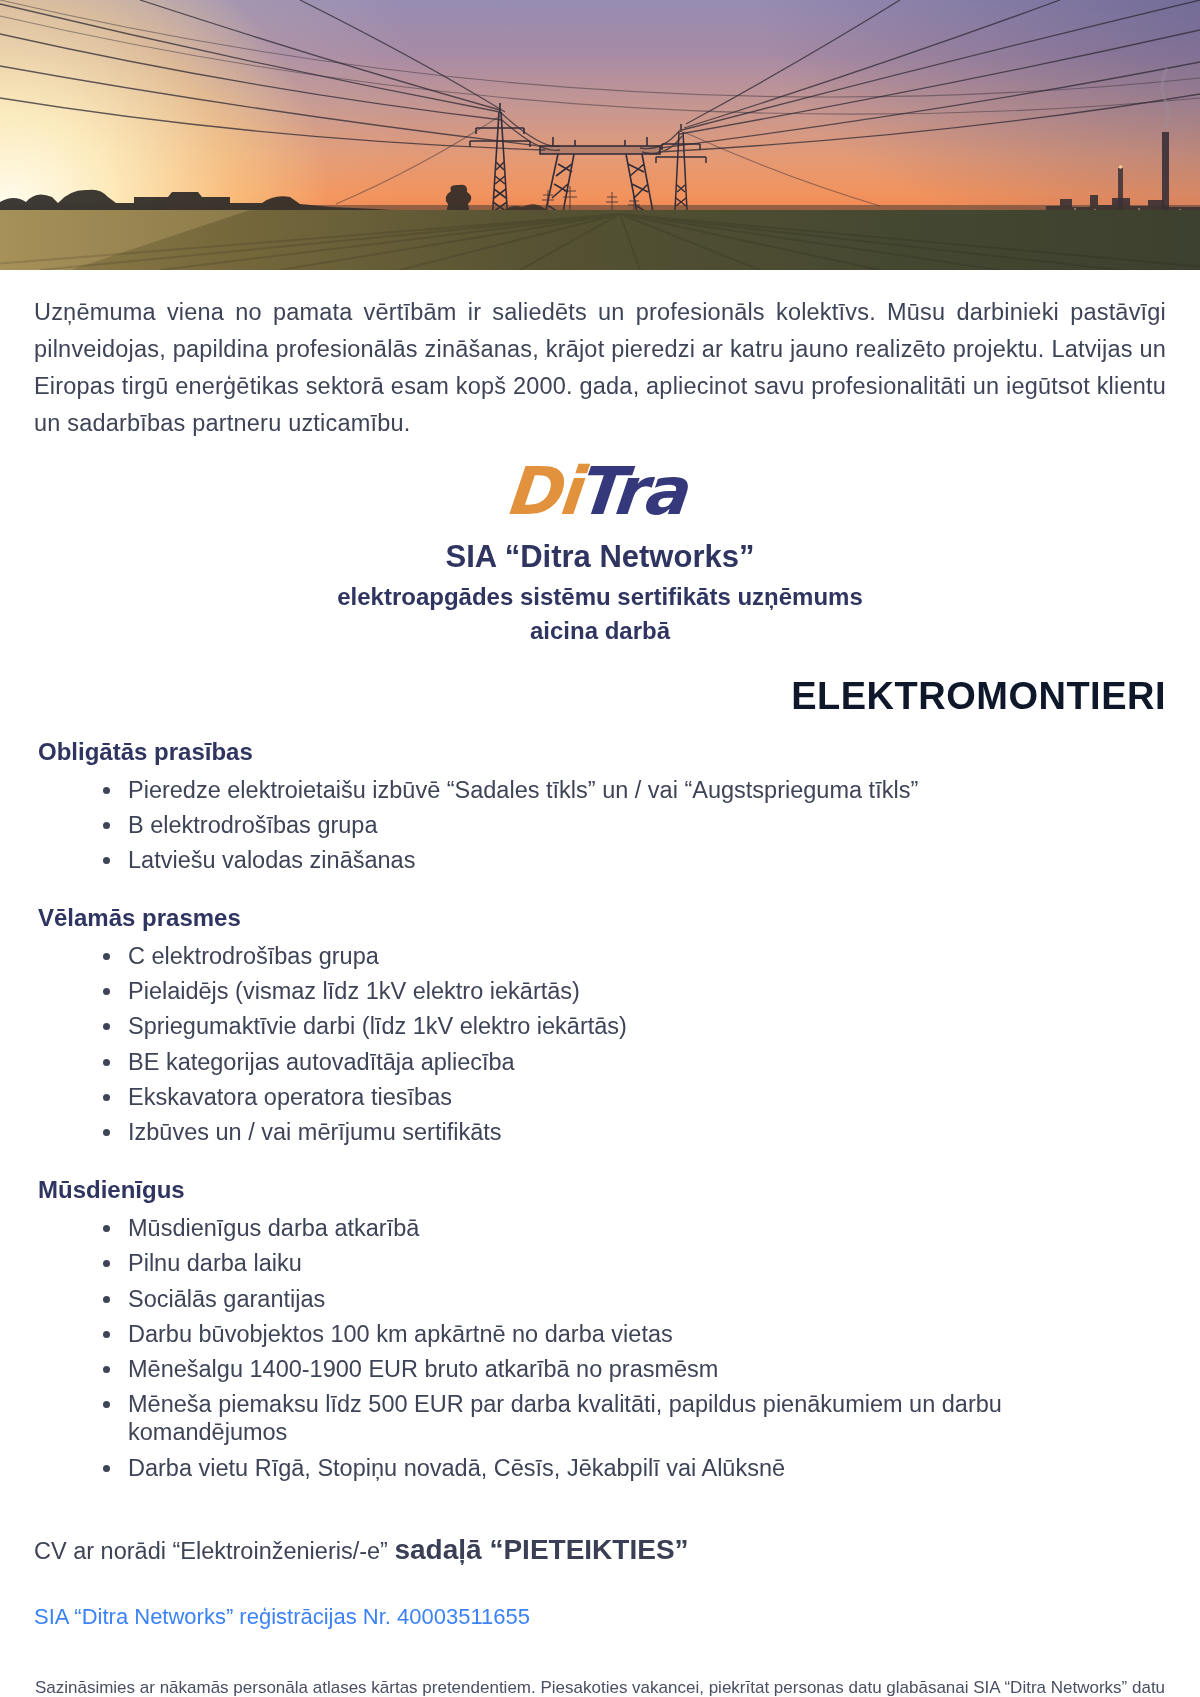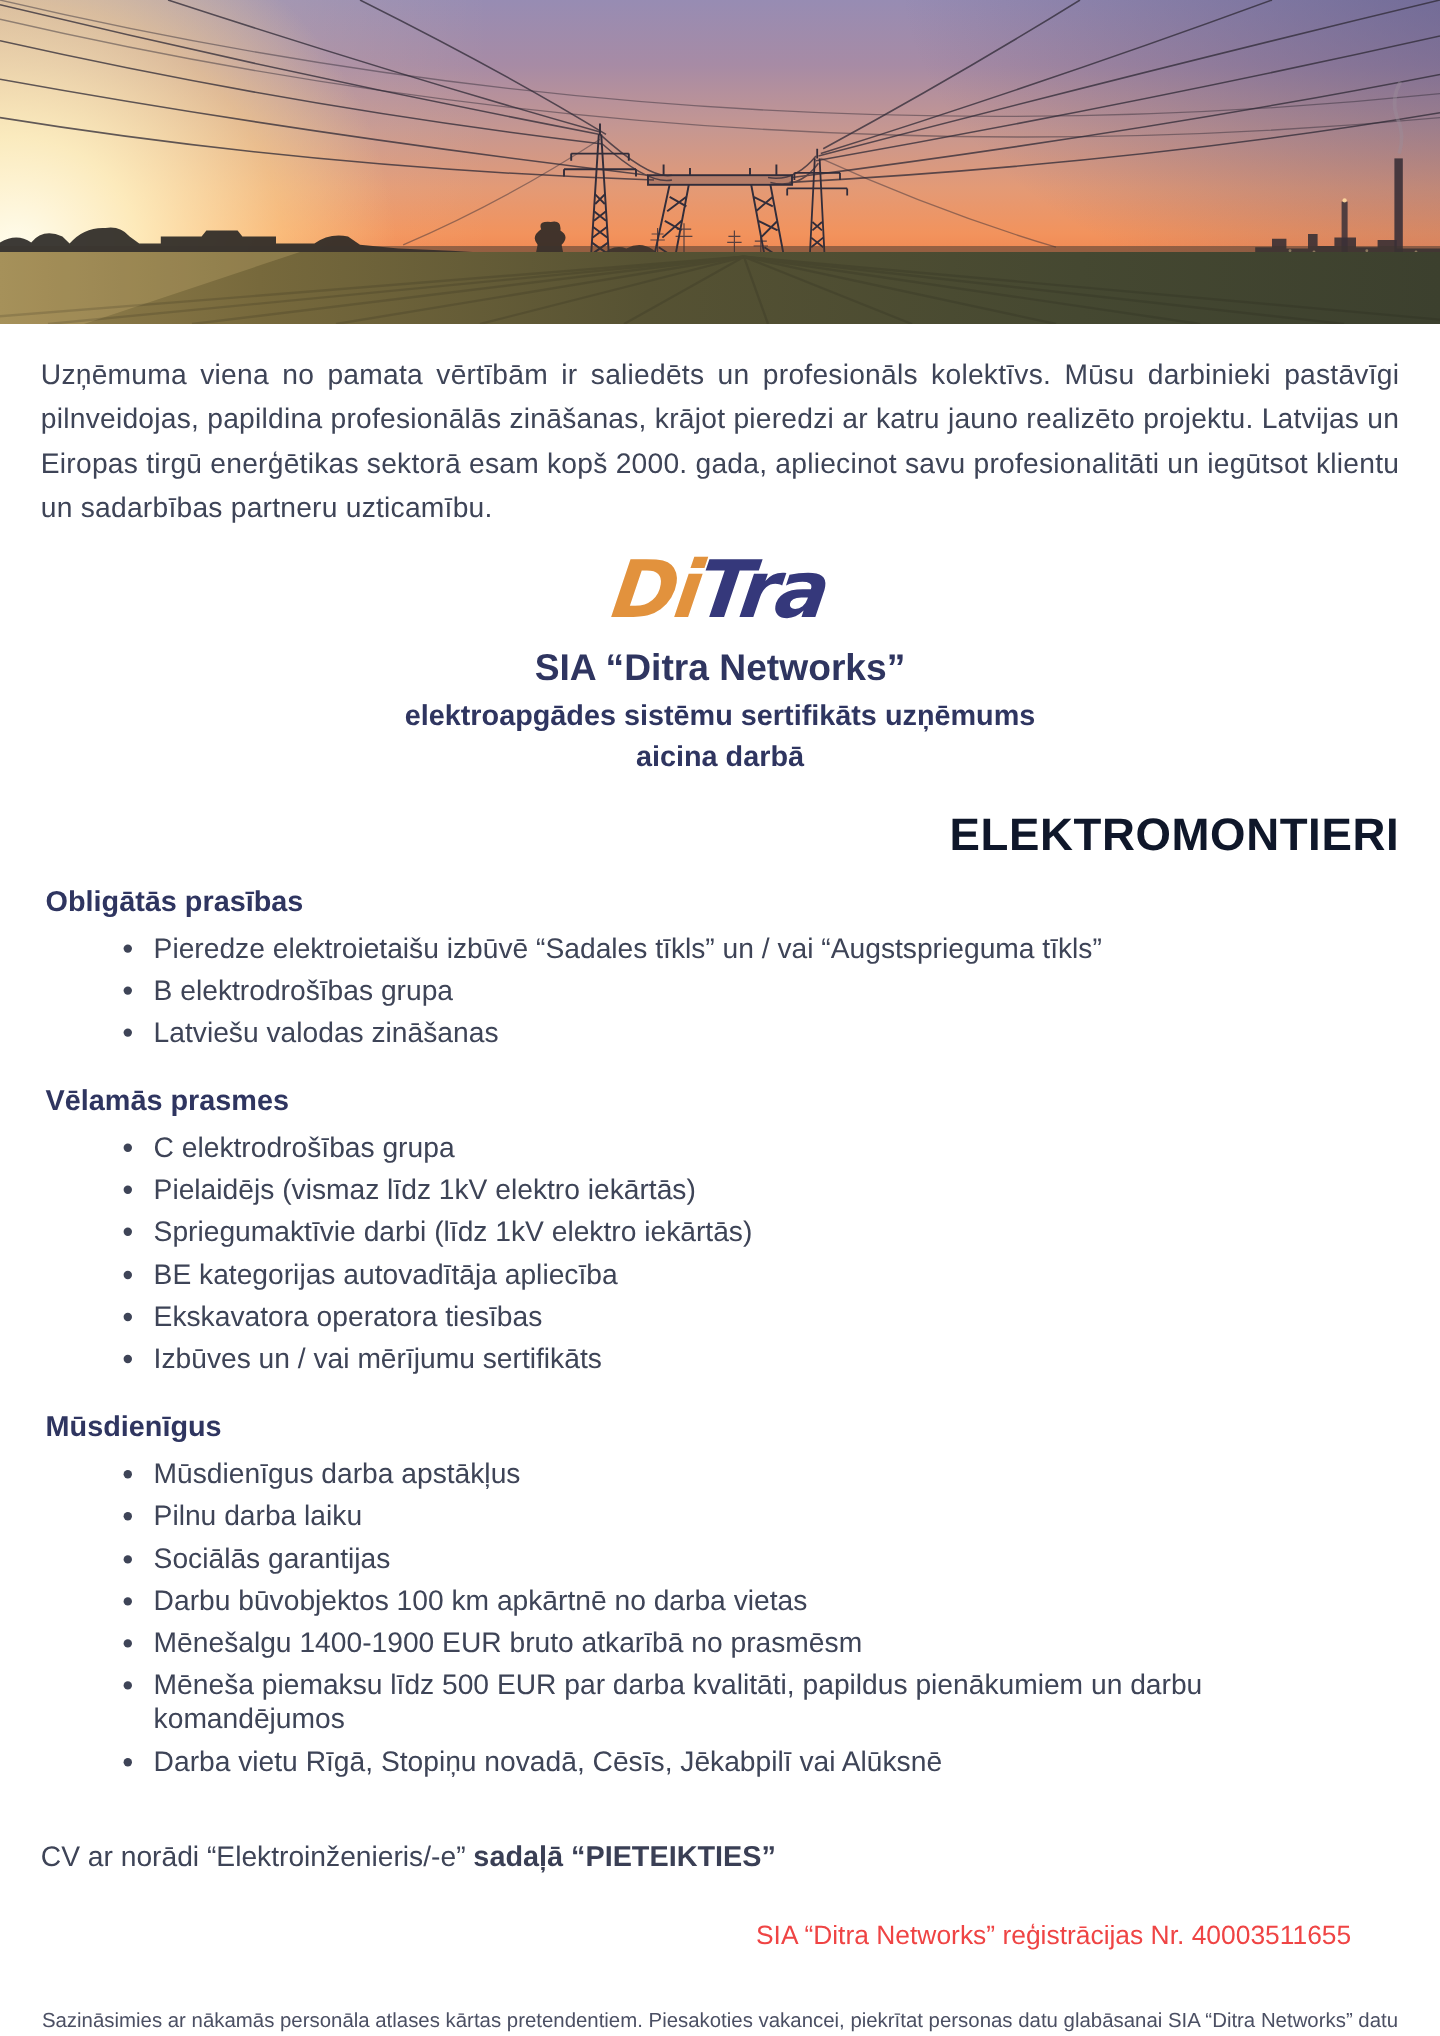--- a/index.html
+++ b/index.html
@@ -69,26 +69,25 @@
   .section li{
     font-size:23.5px;line-height:1.2;color:#3e4457;
     margin:7px 0;padding-left:4px;
   }
   .section.first{margin-top:20px;}
 
   .apply-line{
     margin:52px 0 0 0;
     font-size:23.5px;color:#3e4457;
   }
-  .apply-line .bold{font-weight:bold;font-size:24px;color:#3a3f55;}
+  .apply-line .bold{font-weight:bold;font-size:28px;color:#3a3f55;}
 
   .registration{
-    margin:38px 40px 0 0;
-    text-align:right;
-    font-size:22px;color:#ef4444;
+    margin:38px 73px 0 0;
+    font-size:22px;color:#3b82f6;
   }
 
   .privacy{
     margin:46px auto 0 auto;
     max-width:1140px;
     text-align:center;
     font-size:17px;line-height:1.45;color:#4b4f63;
   }
 </style>
 </head>
@@ -221,21 +220,21 @@
       <li>Spriegumaktīvie darbi (līdz 1kV elektro iekārtās)</li>
       <li>BE kategorijas autovadītāja apliecība</li>
       <li>Ekskavatora operatora tiesības</li>
       <li>Izbūves un / vai mērījumu sertifikāts</li>
     </ul>
   </div>
 
   <div class="section">
     <h2>Mūsdienīgus</h2>
     <ul>
-      <li>Mūsdienīgus darba apstākļus</li>
+      <li>Mūsdienīgus darba atkarībā</li>
       <li>Pilnu darba laiku</li>
       <li>Sociālās garantijas</li>
       <li>Darbu būvobjektos 100 km apkārtnē no darba vietas</li>
       <li>Mēnešalgu 1400-1900 EUR bruto atkarībā no prasmēsm</li>
       <li>Mēneša piemaksu līdz 500 EUR par darba kvalitāti, papildus pienākumiem un darbu komandējumos</li>
       <li>Darba vietu Rīgā, Stopiņu novadā, Cēsīs, Jēkabpilī vai Alūksnē</li>
     </ul>
   </div>
 
   <p class="apply-line"><span>CV ar norādi “Elektroinženieris/-e” </span><span class="bold">sadaļā “PIETEIKTIES”</span></p>

